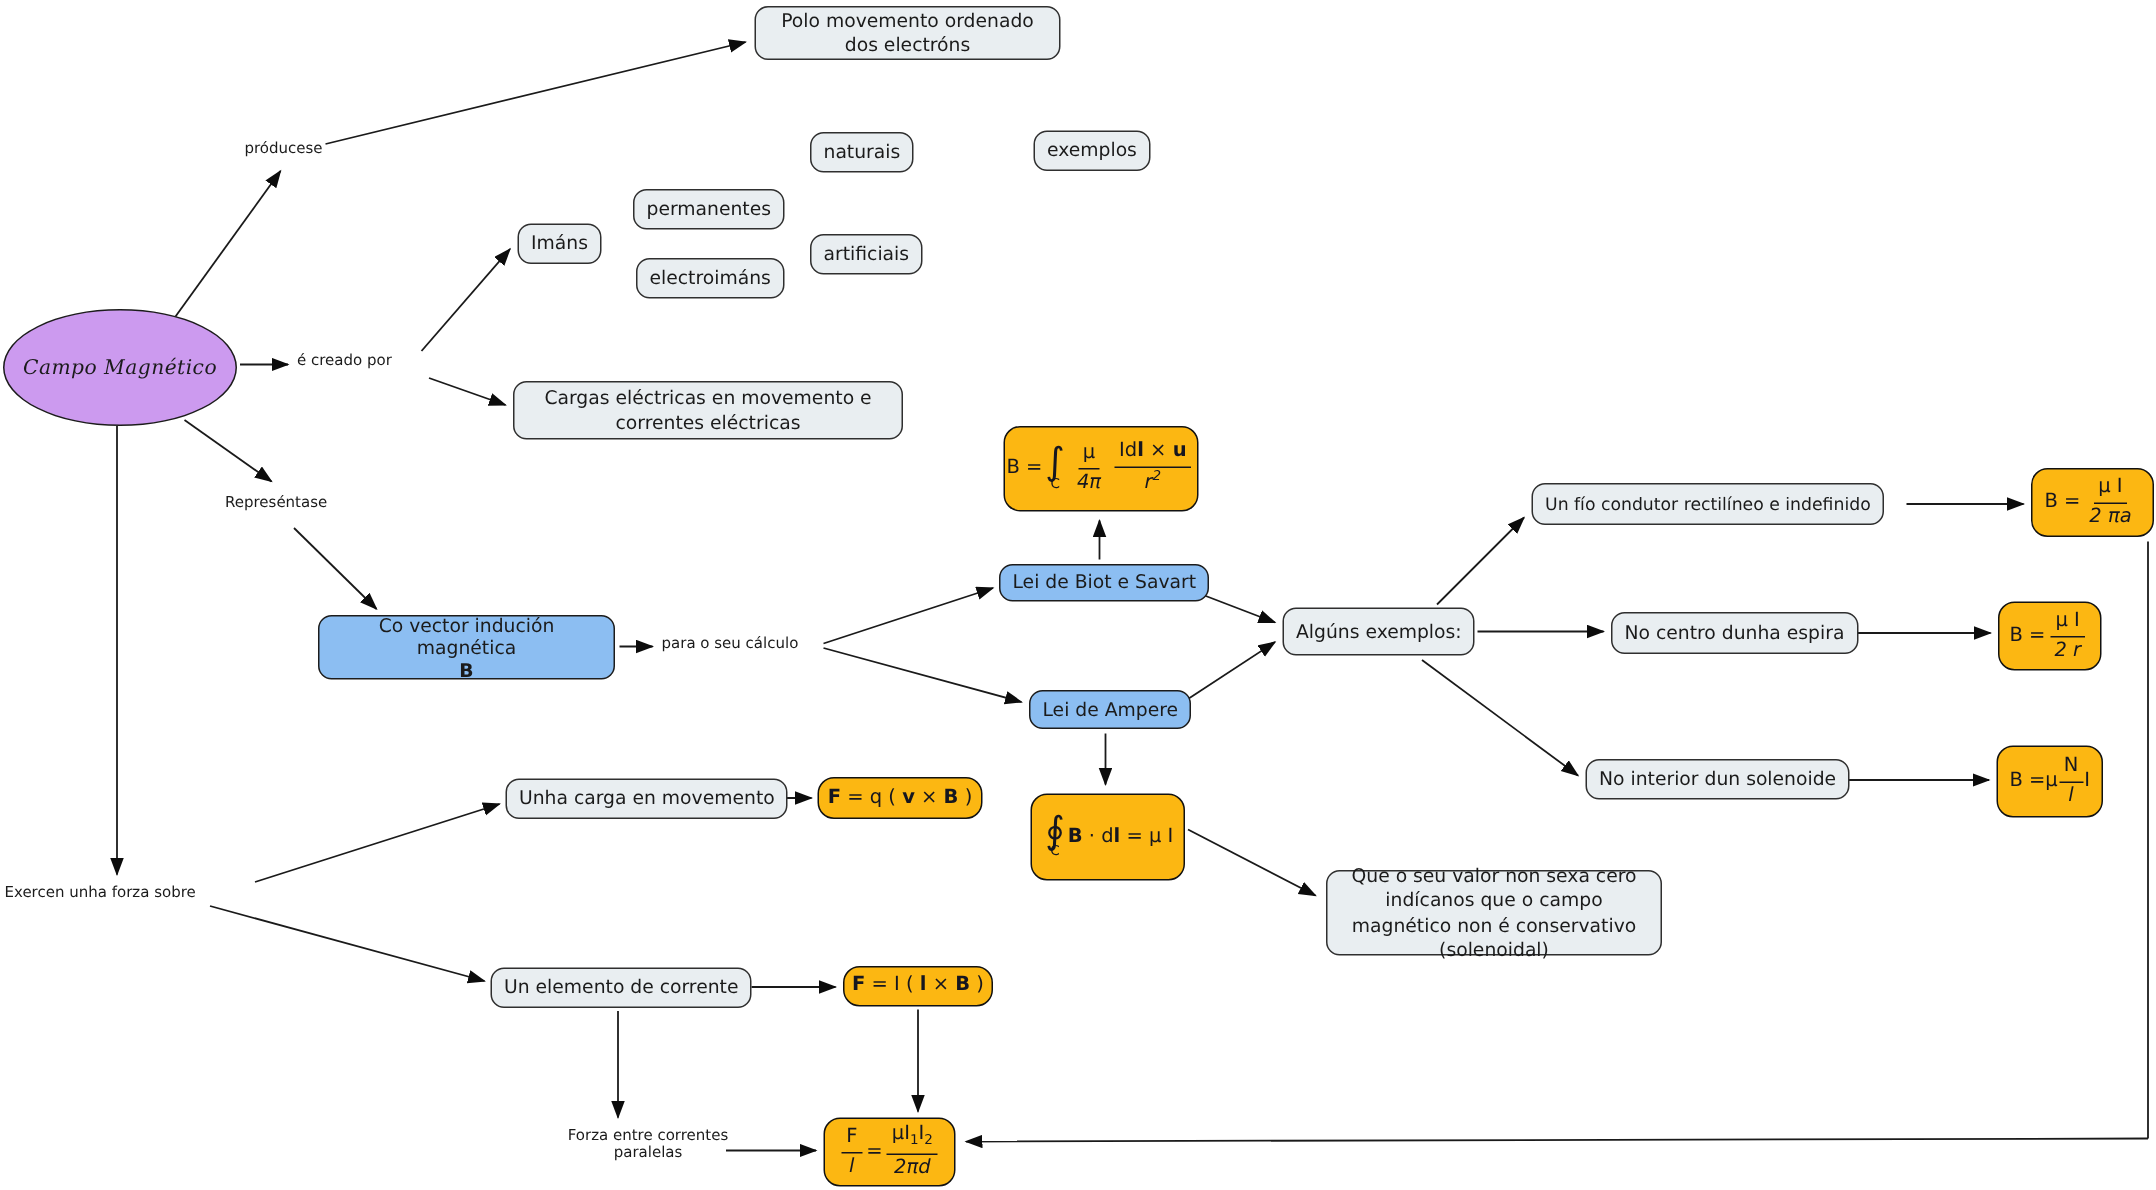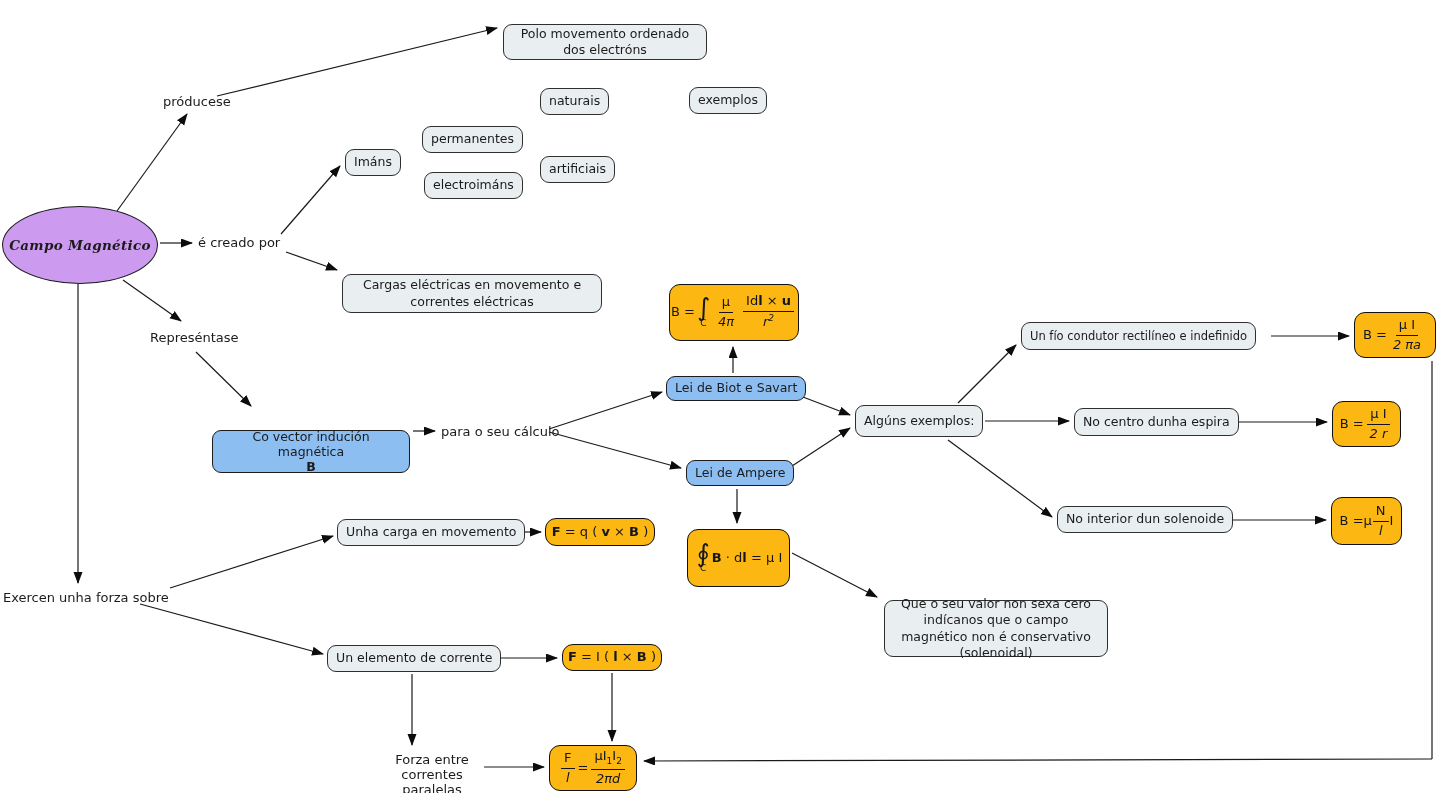--- a/index.html
+++ b/index.html
@@ -10,30 +10,30 @@
   }
   svg.wires{position:absolute;left:0;top:0;width:1437px;height:793px;}
   svg.wires line, svg.wires polyline{stroke:#1a1a1a;stroke-width:1.2;fill:none;}
 
   .node{
     position:absolute;box-sizing:border-box;
     border:1px solid #2f2f2f;border-radius:9px;background:#e9eef1;
     display:flex;align-items:center;justify-content:center;text-align:center;
     font-size:12.5px;line-height:1.3;padding:2px 8px;white-space:nowrap;
   }
-  .node.multi{white-space:normal;margin-top:20px;}
+  .node.multi{white-space:normal;}
   .node.blue{background:#8cbef2;border-color:#1c1c1c;}
   .node.orange{background:#fcb712;border:1.6px solid #111;border-radius:11px;color:#16161f;font-size:13px;}
   .ellipse{
     position:absolute;box-sizing:border-box;border:1.4px solid #1c1c1c;border-radius:50%;
     background:#cc9aef;display:flex;align-items:center;justify-content:center;text-align:center;
-    font-family:"DejaVu Serif","Liberation Serif",serif;font-style:italic;font-weight:bold;
+    font-family:"DejaVu Serif","Liberation Serif",serif;font-style:italic;font-weight:normal;
     font-size:13.5px;letter-spacing:.3px;
   }
-  .lbl{position:absolute;font-size:13px;white-space:nowrap;}
+  .lbl{position:absolute;font-size:10px;white-space:nowrap;}
   .lbl.multi{white-space:normal;text-align:center;}
 
   .frac{display:inline-flex;flex-direction:column;align-items:center;vertical-align:middle;margin:0 3px;}
   .frac .num{display:block;border-bottom:1.2px solid #14141c;padding:0 3px 1px;}
   .frac .den{display:block;padding:1px 3px 0;font-style:italic;}
   .intwrap{display:inline-flex;flex-direction:column;align-items:center;margin:0 2px;}
   .int{font-size:25px;line-height:.9;}
   .intsub{font-size:9px;line-height:1;margin-top:-1px;}
   sup{font-size:9px;} sub{font-size:9px;}
   b{font-weight:bold;}

